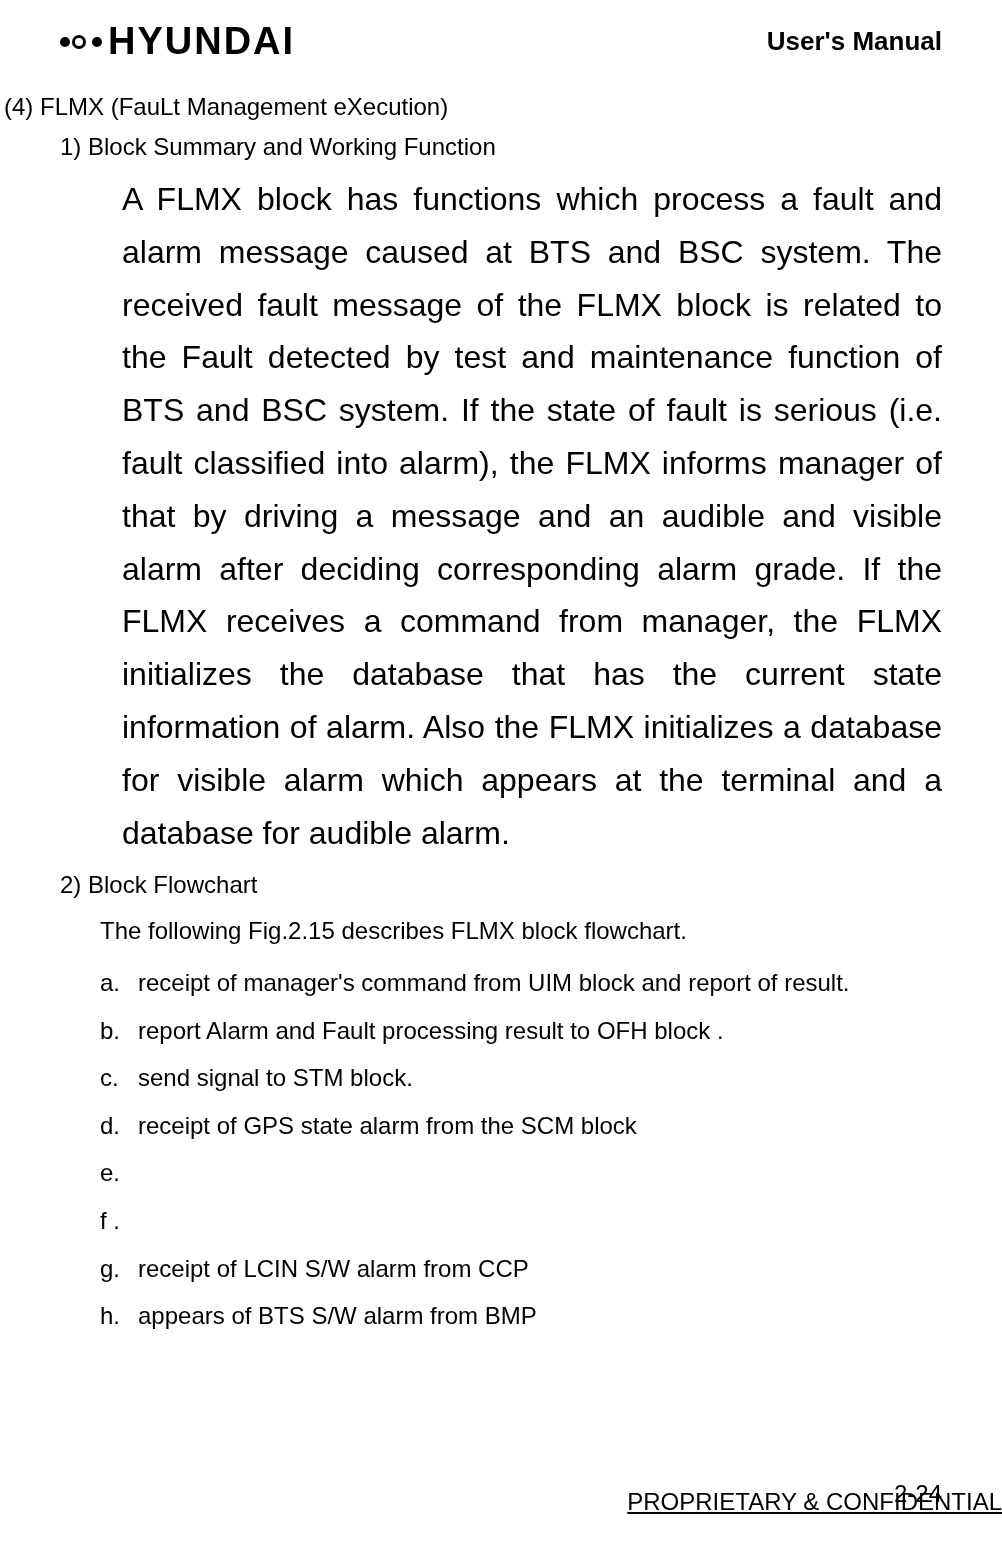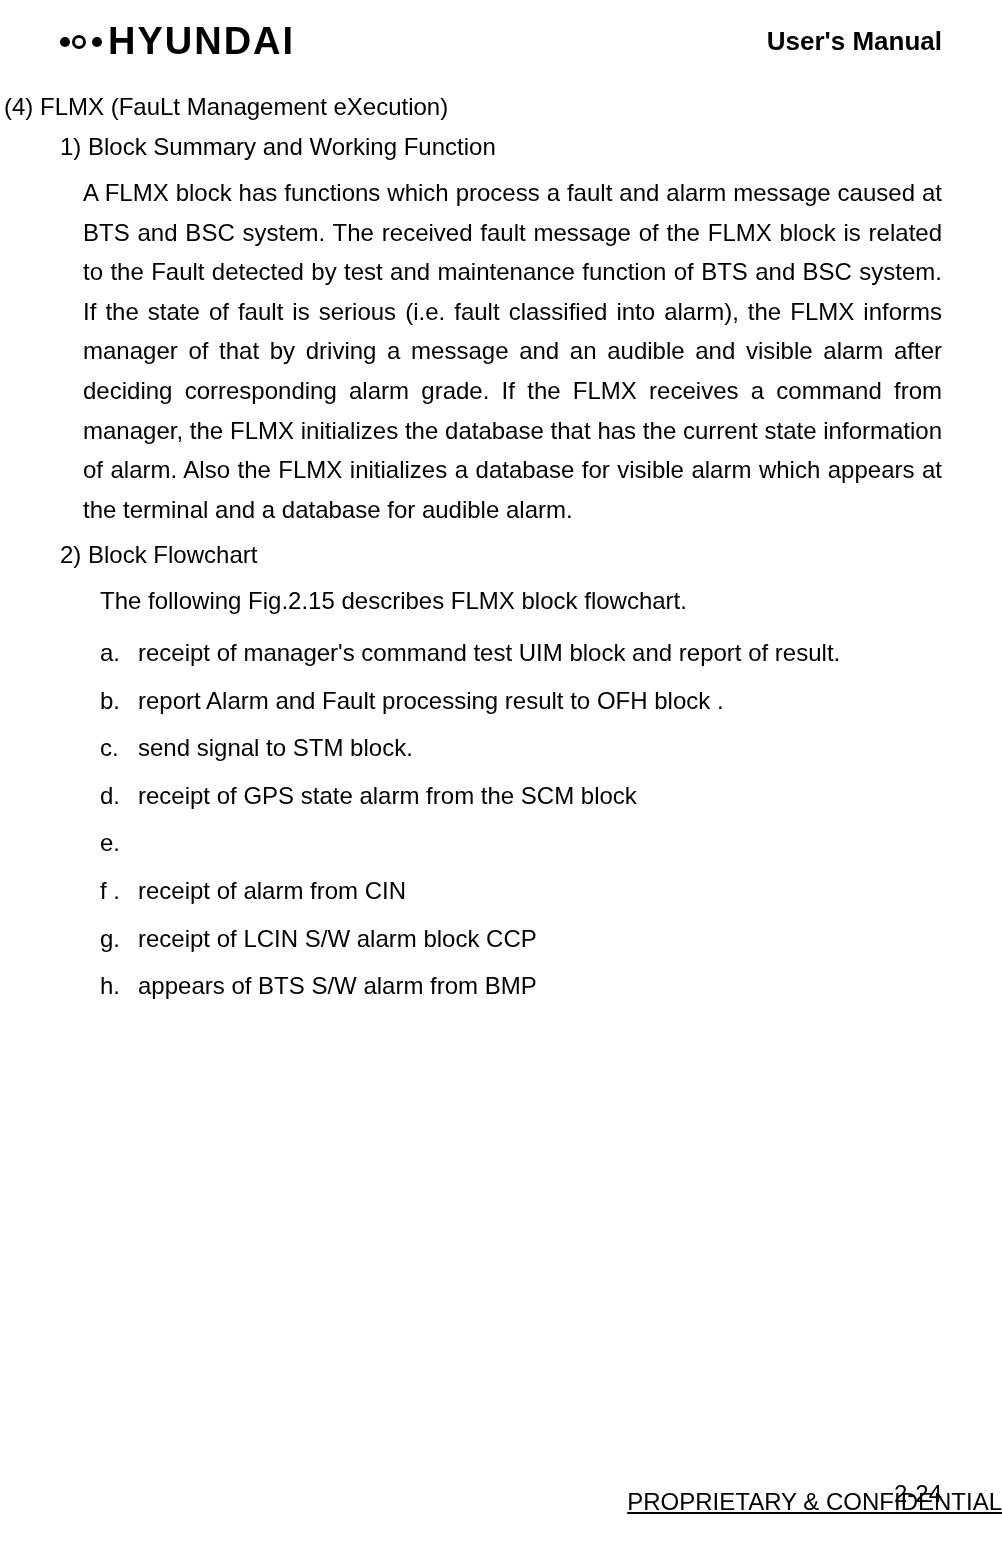--- a/index.html
+++ b/index.html
@@ -63,24 +63,24 @@
       margin-bottom: 12px;
       margin-left: -60px;
       padding-left: 4px;
     }
     .subsection-title {
       font-size: 24px;
       margin-bottom: 12px;
       margin-left: 0px;
     }
     .body-text {
-      font-size: 24px;
+      font-size: 32px;
       line-height: 1.65;
       text-align: justify;
-      margin-left: 23px;
+      margin-left: 62px;
       margin-bottom: 12px;
     }
     .list-intro {
       font-size: 24px;
       line-height: 1.65;
       margin-left: 40px;
       margin-bottom: 12px;
     }
     .list-item {
       font-size: 24px;
@@ -127,44 +127,43 @@
   <div class="section-title">(4) FLMX (FauLt Management eXecution)</div>
 
   <div class="subsection-title">1) Block Summary and Working Function</div>
   <div class="body-text">A FLMX block has functions which process a fault and alarm message caused at BTS and BSC system. The received fault message of the FLMX block is related to the Fault detected by test and maintenance function of BTS and BSC system. If the state of fault is serious (i.e. fault classified into alarm), the FLMX informs manager of that by driving a message and an audible and visible alarm after deciding corresponding alarm grade. If the FLMX receives a command from manager, the FLMX  initializes the database that has the current state information of alarm. Also the FLMX initializes a database for visible alarm which appears at the terminal and a database for audible alarm.</div>
 
   <div class="subsection-title">2) Block Flowchart</div>
   <div class="list-intro">The following Fig.2.15 describes FLMX block flowchart.</div>
 
   <div class="list-item">
     <span class="list-marker">a.</span>
-    <span>receipt of manager's command test UIM block and report of result.</span>
+    <span>receipt of manager's command from UIM block and report of result.</span>
   </div>
   <div class="list-item">
     <span class="list-marker">b.</span>
     <span>report Alarm and Fault processing result to OFH block .</span>
   </div>
   <div class="list-item">
     <span class="list-marker">c.</span>
     <span>send signal to STM block.</span>
   </div>
   <div class="list-item">
     <span class="list-marker">d.</span>
     <span>receipt of GPS state alarm from the SCM block</span>
   </div>
   <div class="list-item">
     <span class="list-marker">e.</span>
   </div>
   <div class="list-item">
     <span class="list-marker">f .</span>
-    <span>receipt of alarm from CIN</span>
   </div>
   <div class="list-item">
     <span class="list-marker">g.</span>
-    <span>receipt of LCIN S/W alarm block CCP</span>
+    <span>receipt of LCIN S/W alarm from CCP</span>
   </div>
   <div class="list-item">
     <span class="list-marker">h.</span>
     <span>appears of BTS S/W alarm from BMP</span>
   </div>
 
   <div class="footer">PROPRIETARY &amp; CONFIDENTIAL</div>
   <div class="page-num">2-24</div>
 </div>
 

